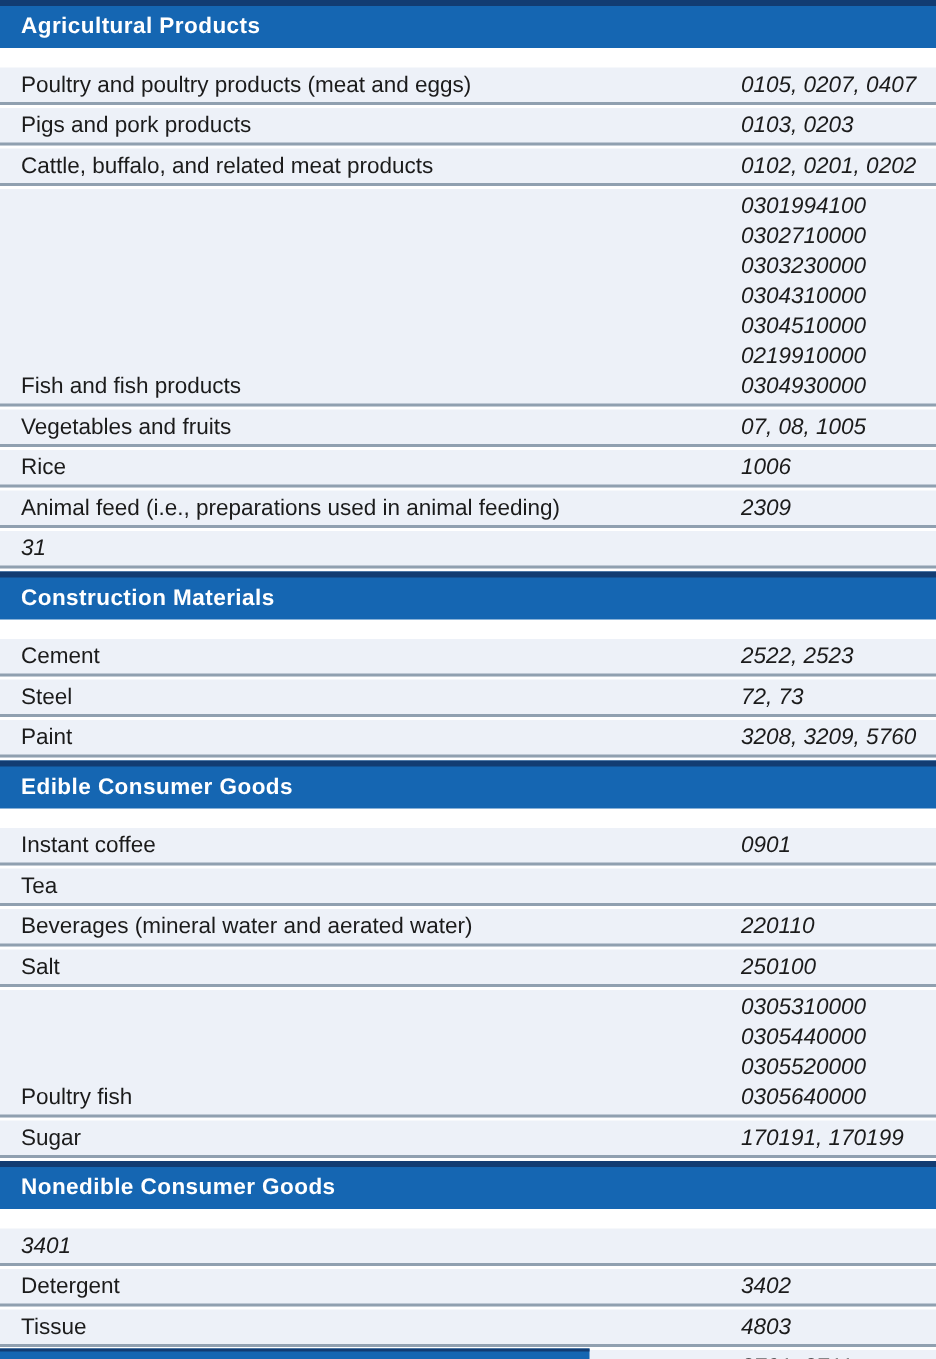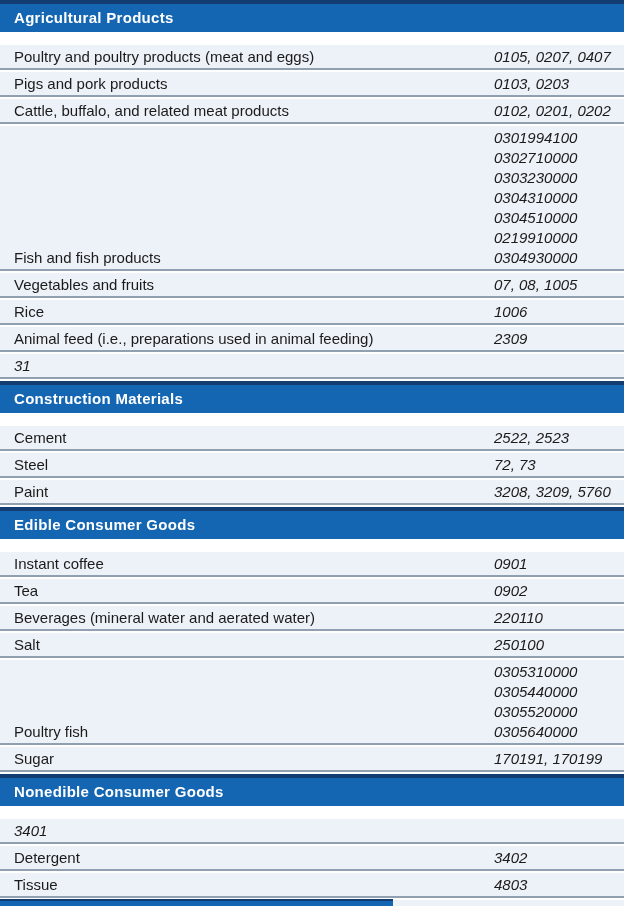--- a/index.html
+++ b/index.html
@@ -130,23 +130,20 @@
   <div class="section-header">Edible Consumer Goods</div>
   <div>
     <div class="row">
       <div class="name">Instant coffee</div>
       <div class="codes">
         <div class="code">0901</div>
       </div>
     </div>
     <div class="row">
       <div class="name">Tea</div>
-      <div class="codes">
-        <div class="code">0902</div>
-      </div>
     </div>
     <div class="row">
       <div class="name">Beverages (mineral water and aerated water)</div>
       <div class="codes">
         <div class="code">220110</div>
       </div>
     </div>
     <div class="row">
       <div class="name">Salt</div>
       <div class="codes">

